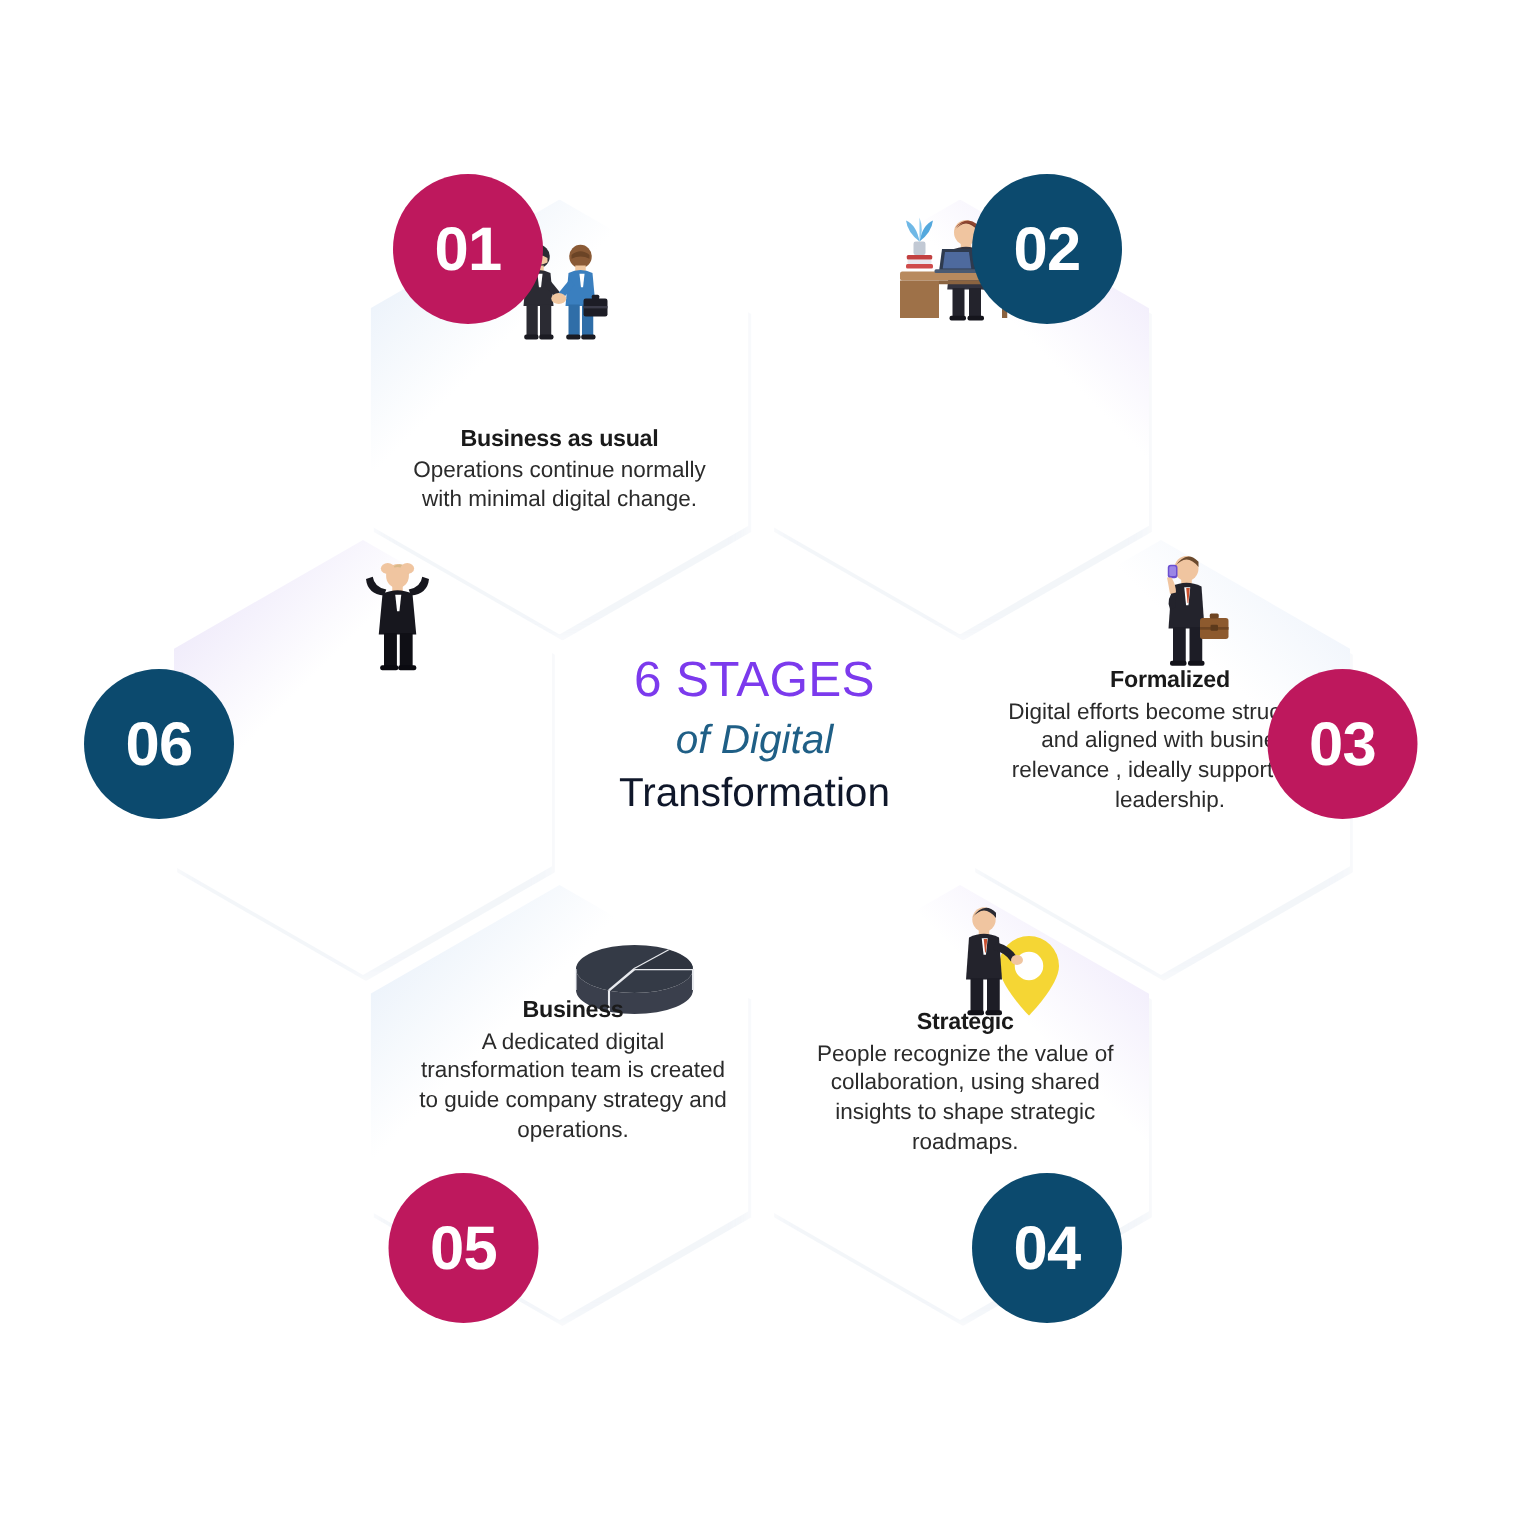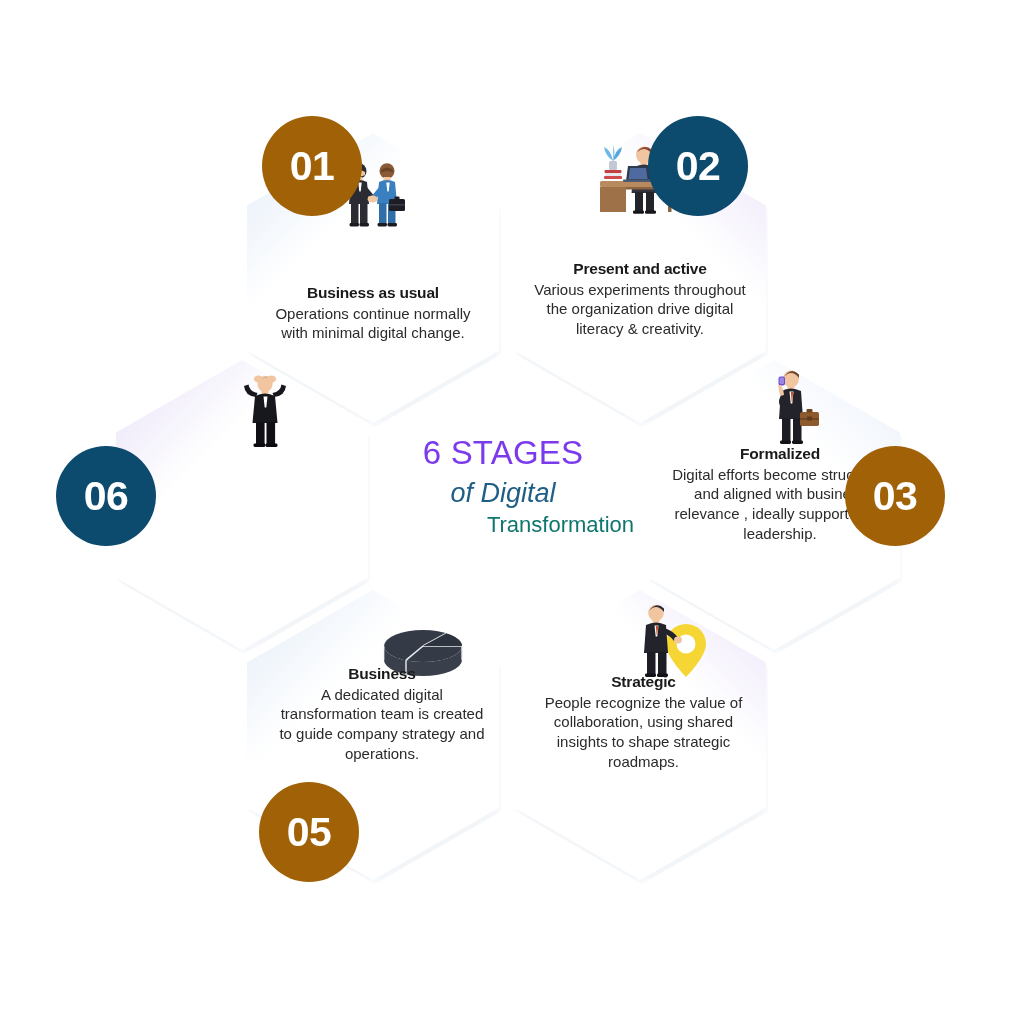--- a/index.html
+++ b/index.html
@@ -99,21 +99,21 @@
     border-radius: 50%;
     display: flex;
     align-items: center;
     justify-content: center;
     color: #ffffff;
     font-size: 41px;
     font-weight: bold;
     letter-spacing: -.5px;
     z-index: 40;
   }
-  .badge.blue   { background: #a16207; }
+  .badge.blue   { background: #be185d; }
   .badge.purple { background: #0c4a6e; }
 
   
   .center-title {
     position: absolute;
     left: 372px;
     top: 435px;
     width: 262px;
     text-align: center;
     z-index: 30;
@@ -126,24 +126,23 @@
     line-height: 1.12;
   }
   .ct-line2 {
     font-size: 27px;
     color: #1f5f86;
     line-height: 1.28;
     margin-top: 4px;
     font-style: italic;
   }
   .ct-line3 {
-    font-size: 22px;
-    color: #0f766e;
+    font-size: 27px;
+    color: #0f172a;
     line-height: 1.28;
-    text-align: right;
   }
 
   svg { display: block; overflow: visible; }
 </style>
 </head>
 <body>
 
 <div id="stage">
 
   <div class="hex-shadow" style="left:249px; top:137px;"></div>
@@ -219,24 +218,20 @@
 
         <rect x="12" y="43" width="18" height="3" rx="1" fill="#cf4b4b"></rect>
         <rect x="13" y="40" width="16" height="3" rx="1" fill="#e8e8ee"></rect>
         <rect x="12.5" y="37" width="17" height="3" rx="1" fill="#c24040"></rect>
 
         <rect x="17" y="28" width="8" height="9" rx="1.5" fill="#c2c9d4"></rect>
         <path d="M21 28 q-8 -6 -9 -14 q7 3 9 14 z" fill="#6fb8e6"></path>
         <path d="M21 28 q8 -6 9 -14 q-7 3 -9 14 z" fill="#54a8dd"></path>
         <path d="M21 28 q0 -10 0 -16 q3 8 0 16 z" fill="#8ac9ef"></path>
       </svg>
-    </div>
-    <div class="hex-text ta-center" style="top:126px;">
-      <div class="hex-title">Present and active</div>
-      <div class="hex-body">Various experiments throughout the organization drive digital literacy &amp; creativity.</div>
     </div>
   </div>
 
   <div class="hex-shadow" style="left:650px; top:364px;"></div>
   <div class="hex tint-right" style="left:648px; top:360px;"></div>
   <div class="hex-inner" style="left:648px; top:360px;">
     <div class="hex-icon" style="top:16px; justify-content:center; padding-left:38px;">
       <svg width="62" height="80" viewBox="0 0 62 80">
         <ellipse cx="29" cy="11" rx="8" ry="8.4" fill="#f0c5a0"></ellipse>
         <path d="M21 10 q8 -10 16 0 l0 -3.5 q-8 -8.5 -16 3.5 z" fill="#6b4a2e"></path>
@@ -356,20 +351,23 @@
 
   <div class="badge blue" style="left:262px; top:116px;">
     <span>01</span>
   </div>
   <div class="badge purple" style="left:648px; top:116px;">
     <span>02</span>
   </div>
   <div class="badge blue" style="left:845px; top:446px;">
     <span>03</span>
   </div>
+  <div class="badge purple" style="left:648px; top:782px;">
+    <span>04</span>
+  </div>
   <div class="badge blue" style="left:259px; top:782px;">
     <span>05</span>
   </div>
   <div class="badge purple" style="left:56px; top:446px;">
     <span>06</span>
   </div>
 
 </div>
 
 </body></html>

